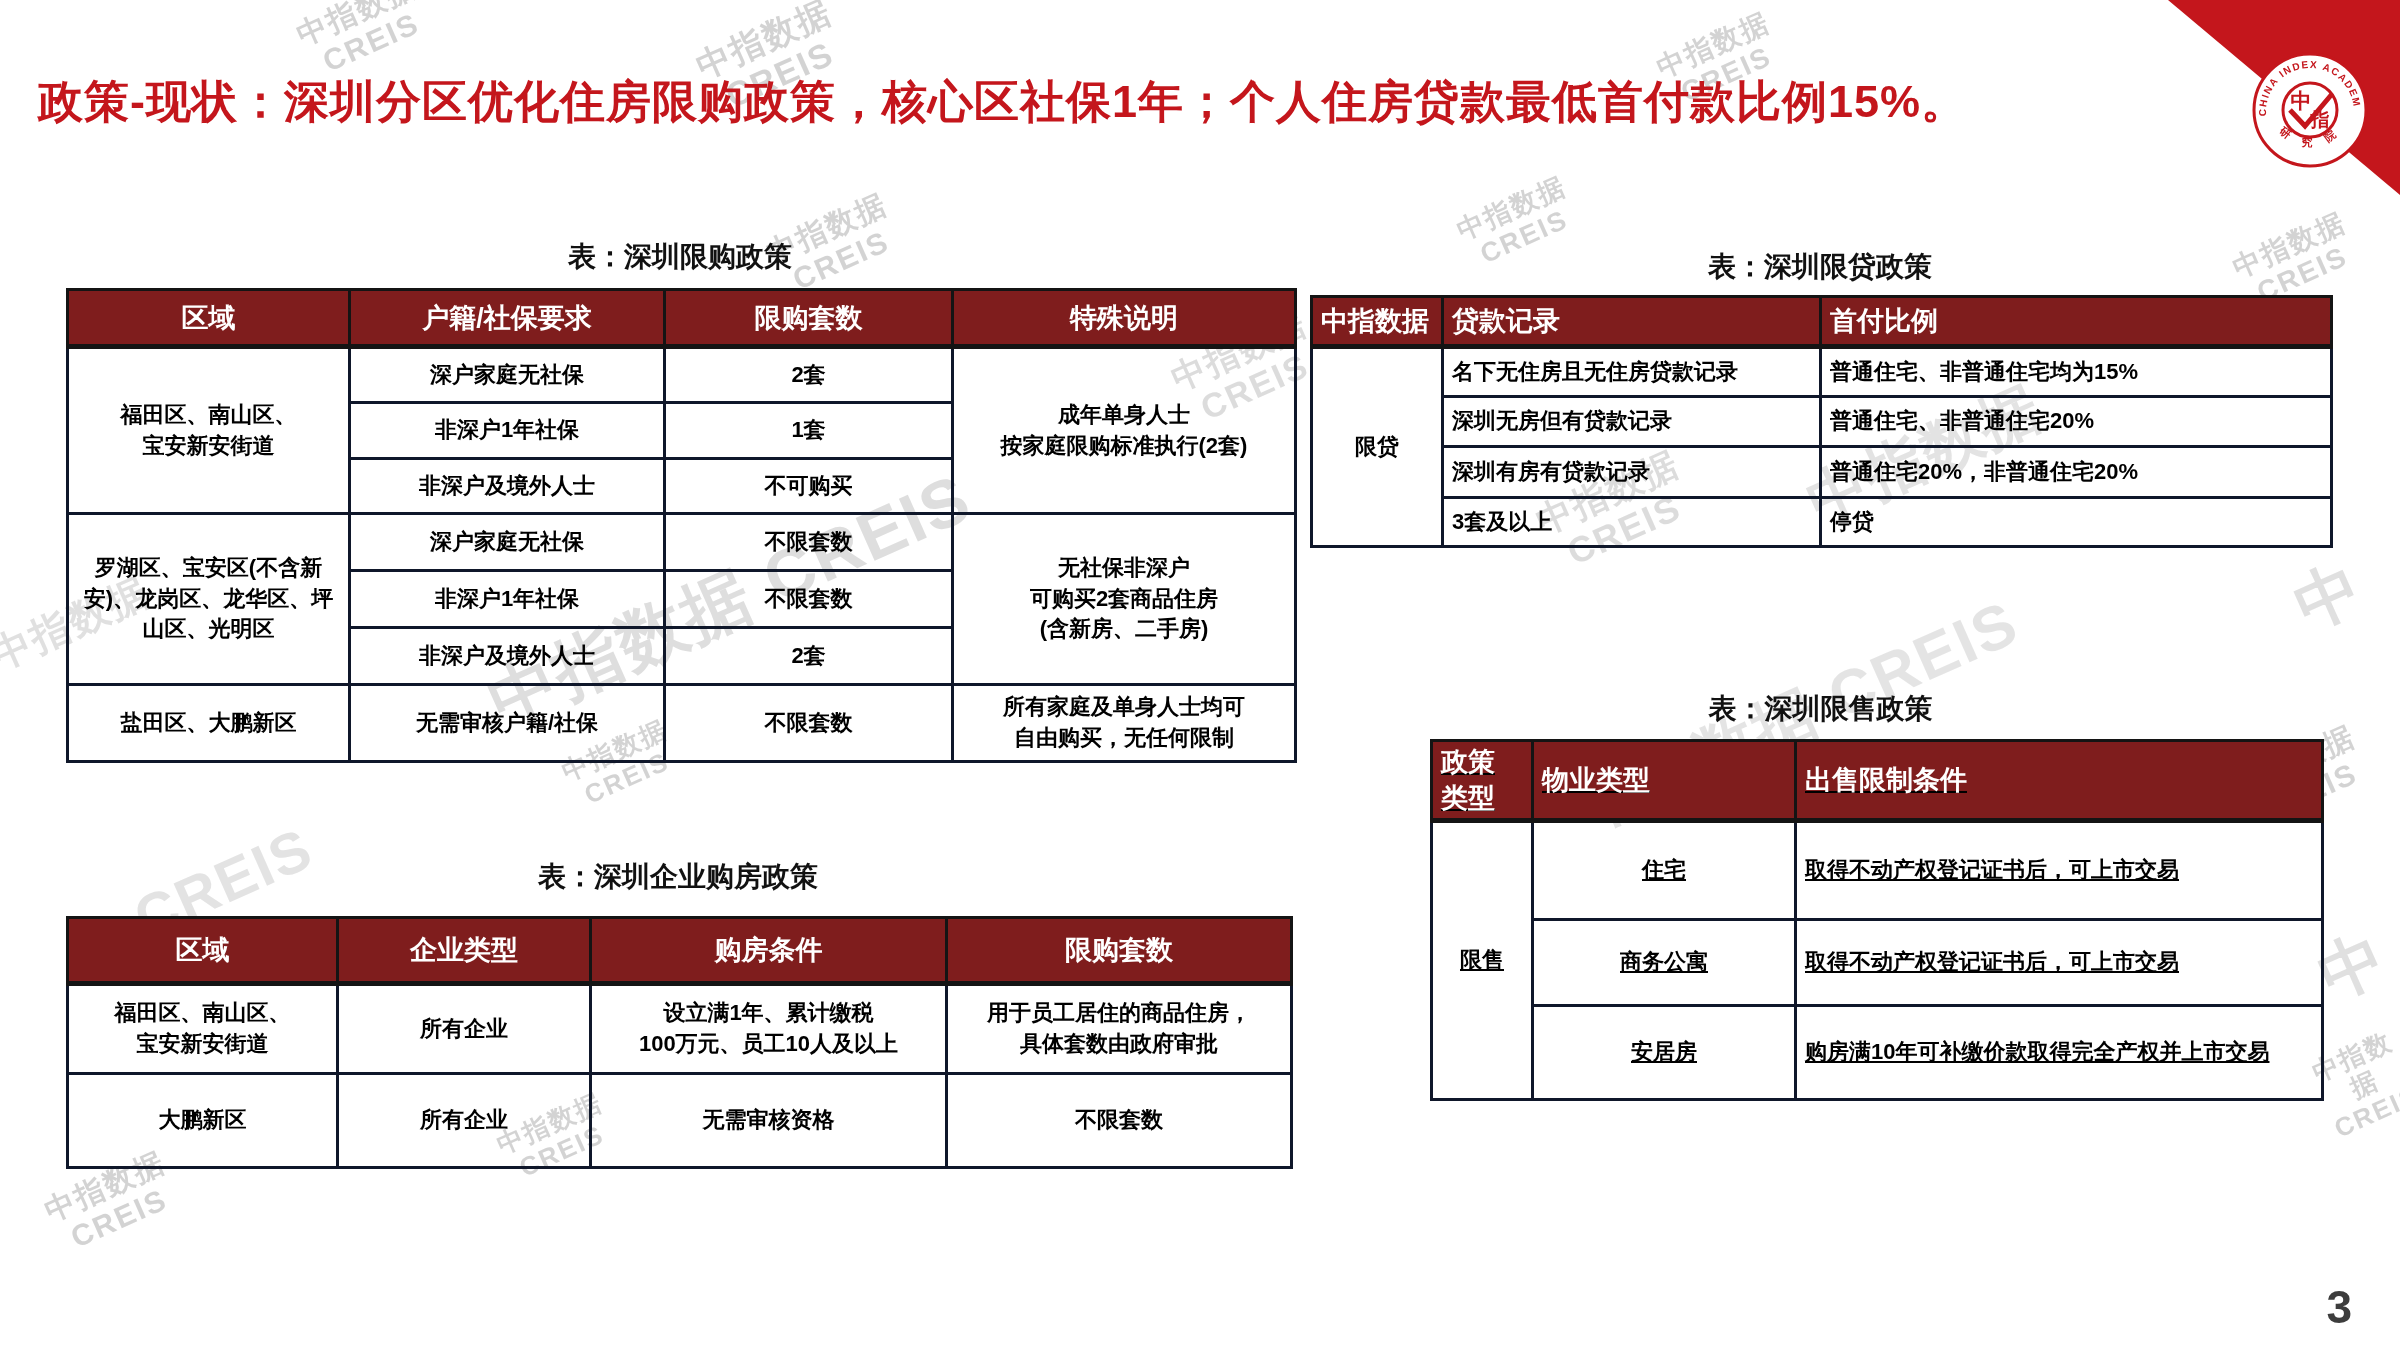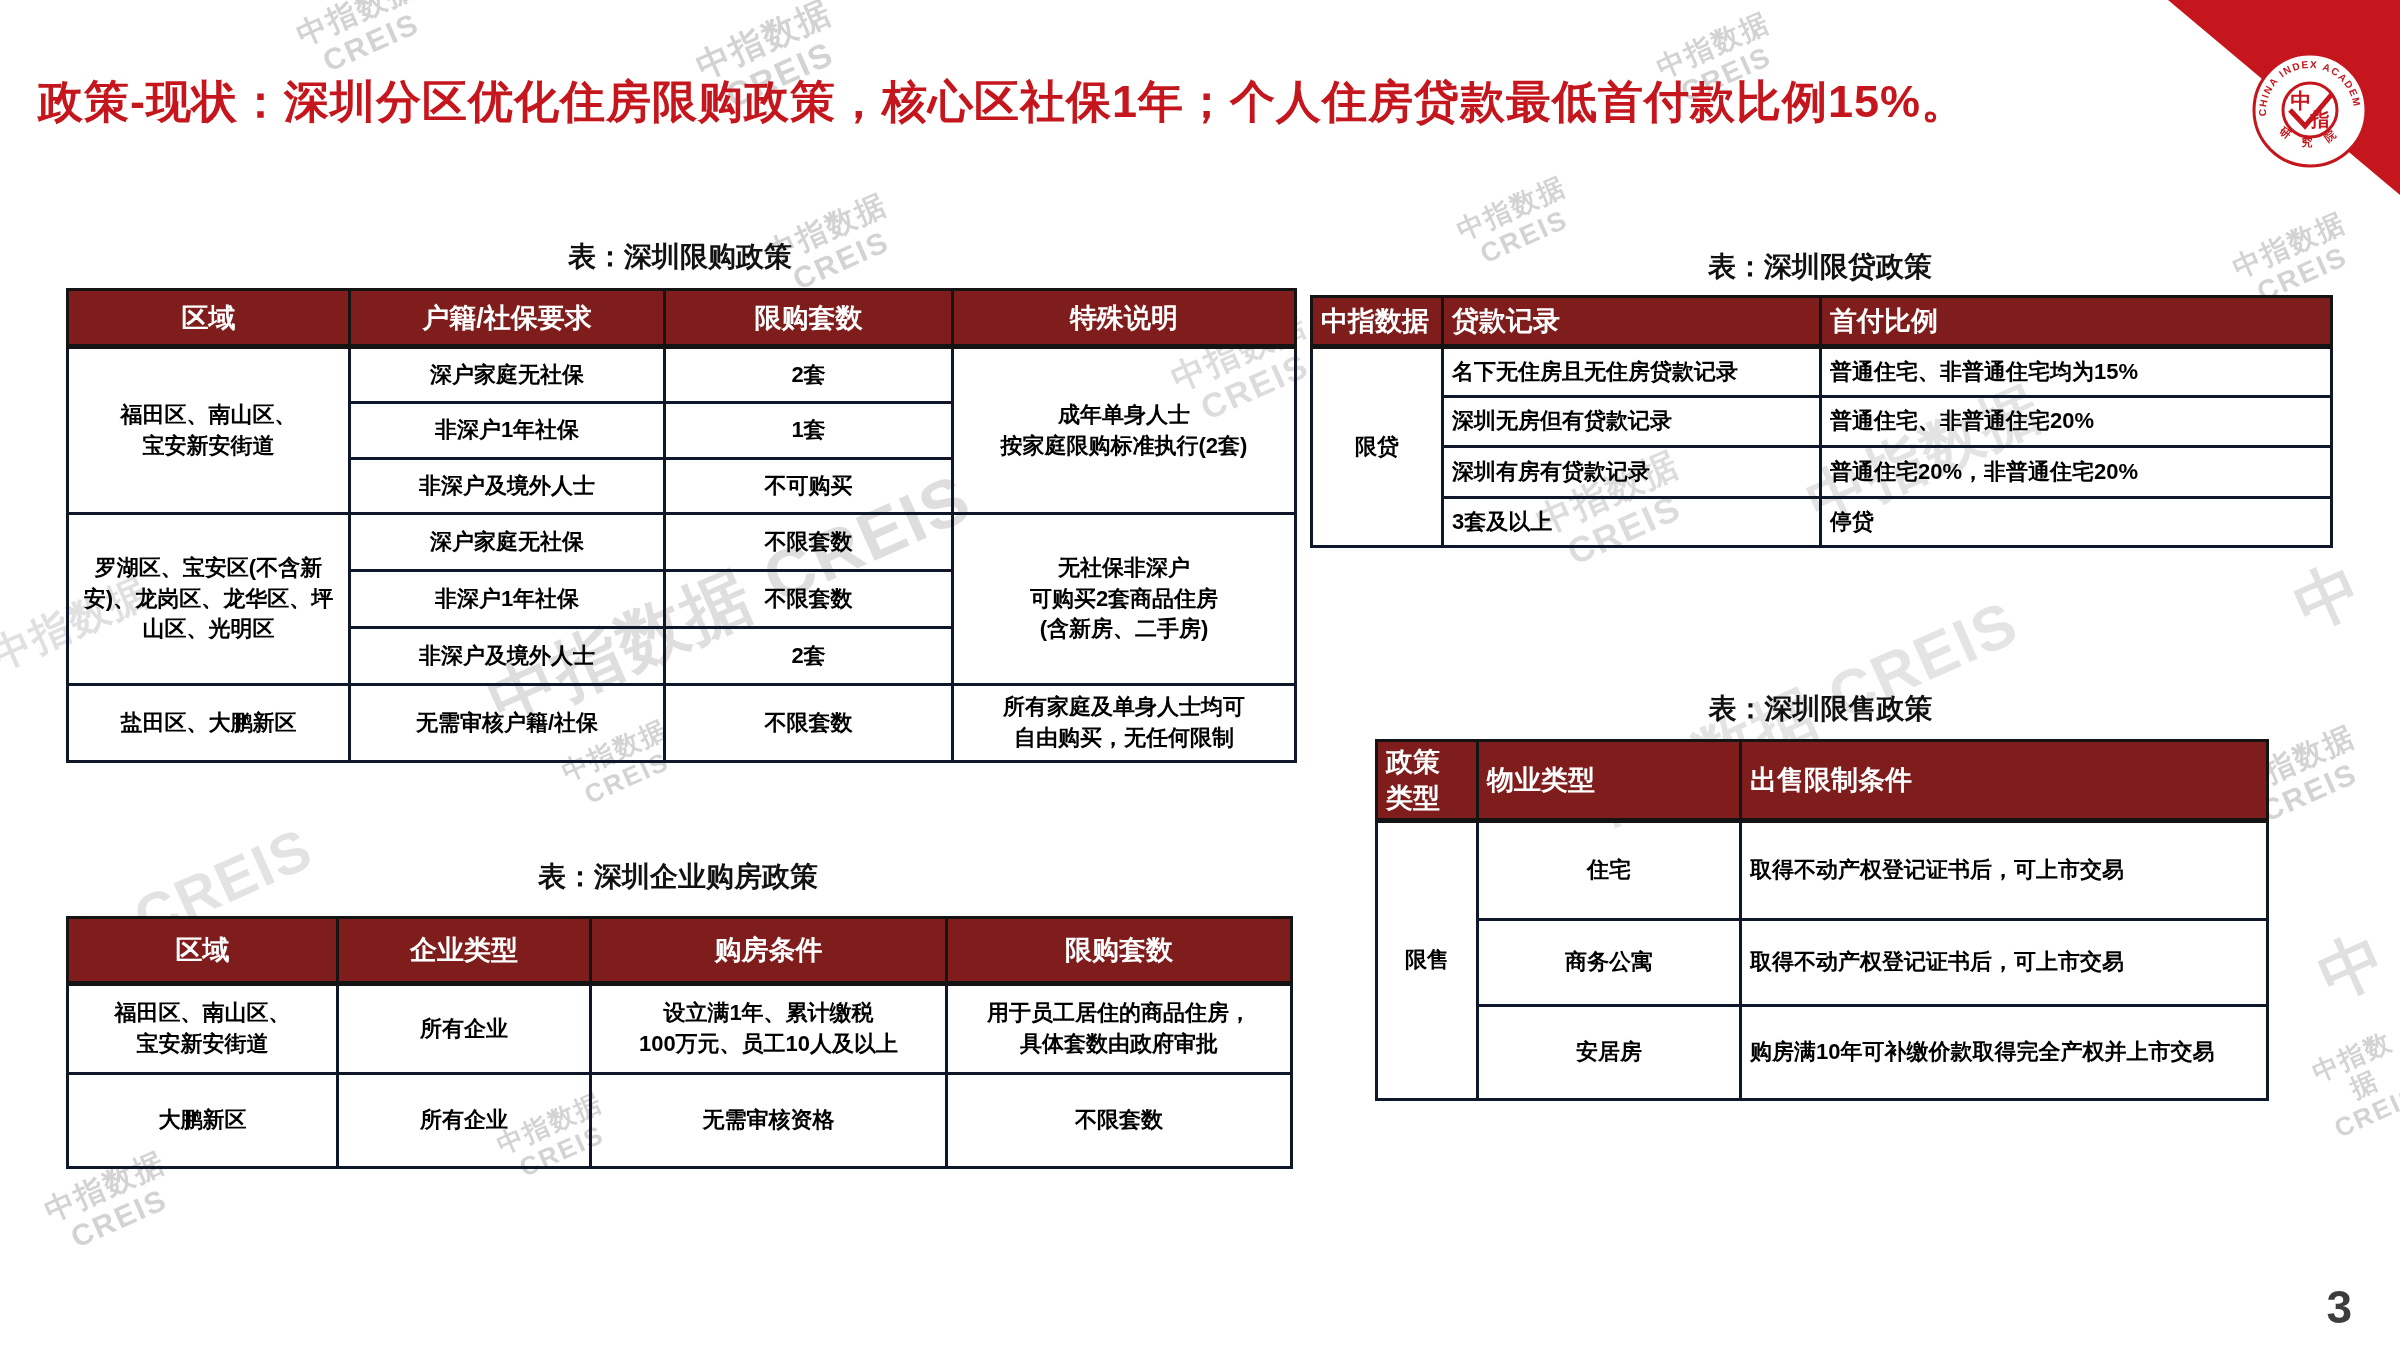--- a/index.html
+++ b/index.html
@@ -210,21 +210,21 @@
       <tr style="height:94px;">
         <td class="cmid">大鹏新区</td>
         <td class="cmid">所有企业</td>
         <td class="cmid">无需审核资格</td>
         <td class="cmid">不限套数</td>
       </tr>
     </tbody>
   </table>
 
   <div class="caption" style="left:1375px;top:690px;width:891px;">表：深圳限售政策</div>
-  <table class="tbl leftal" style="left:1375px;top:739px;width:891px;">
+  <table class="tbl leftal" style="left:1430px;top:739px;width:891px;text-decoration:underline;">
     <colgroup>
         <col style="width:101px">
         <col style="width:263px">
         <col style="width:527px">
       </colgroup>
     <thead>
       <tr style="height:77px;">
         <th class="pre">政策
 类型</th>
         <th>物业类型</th>

